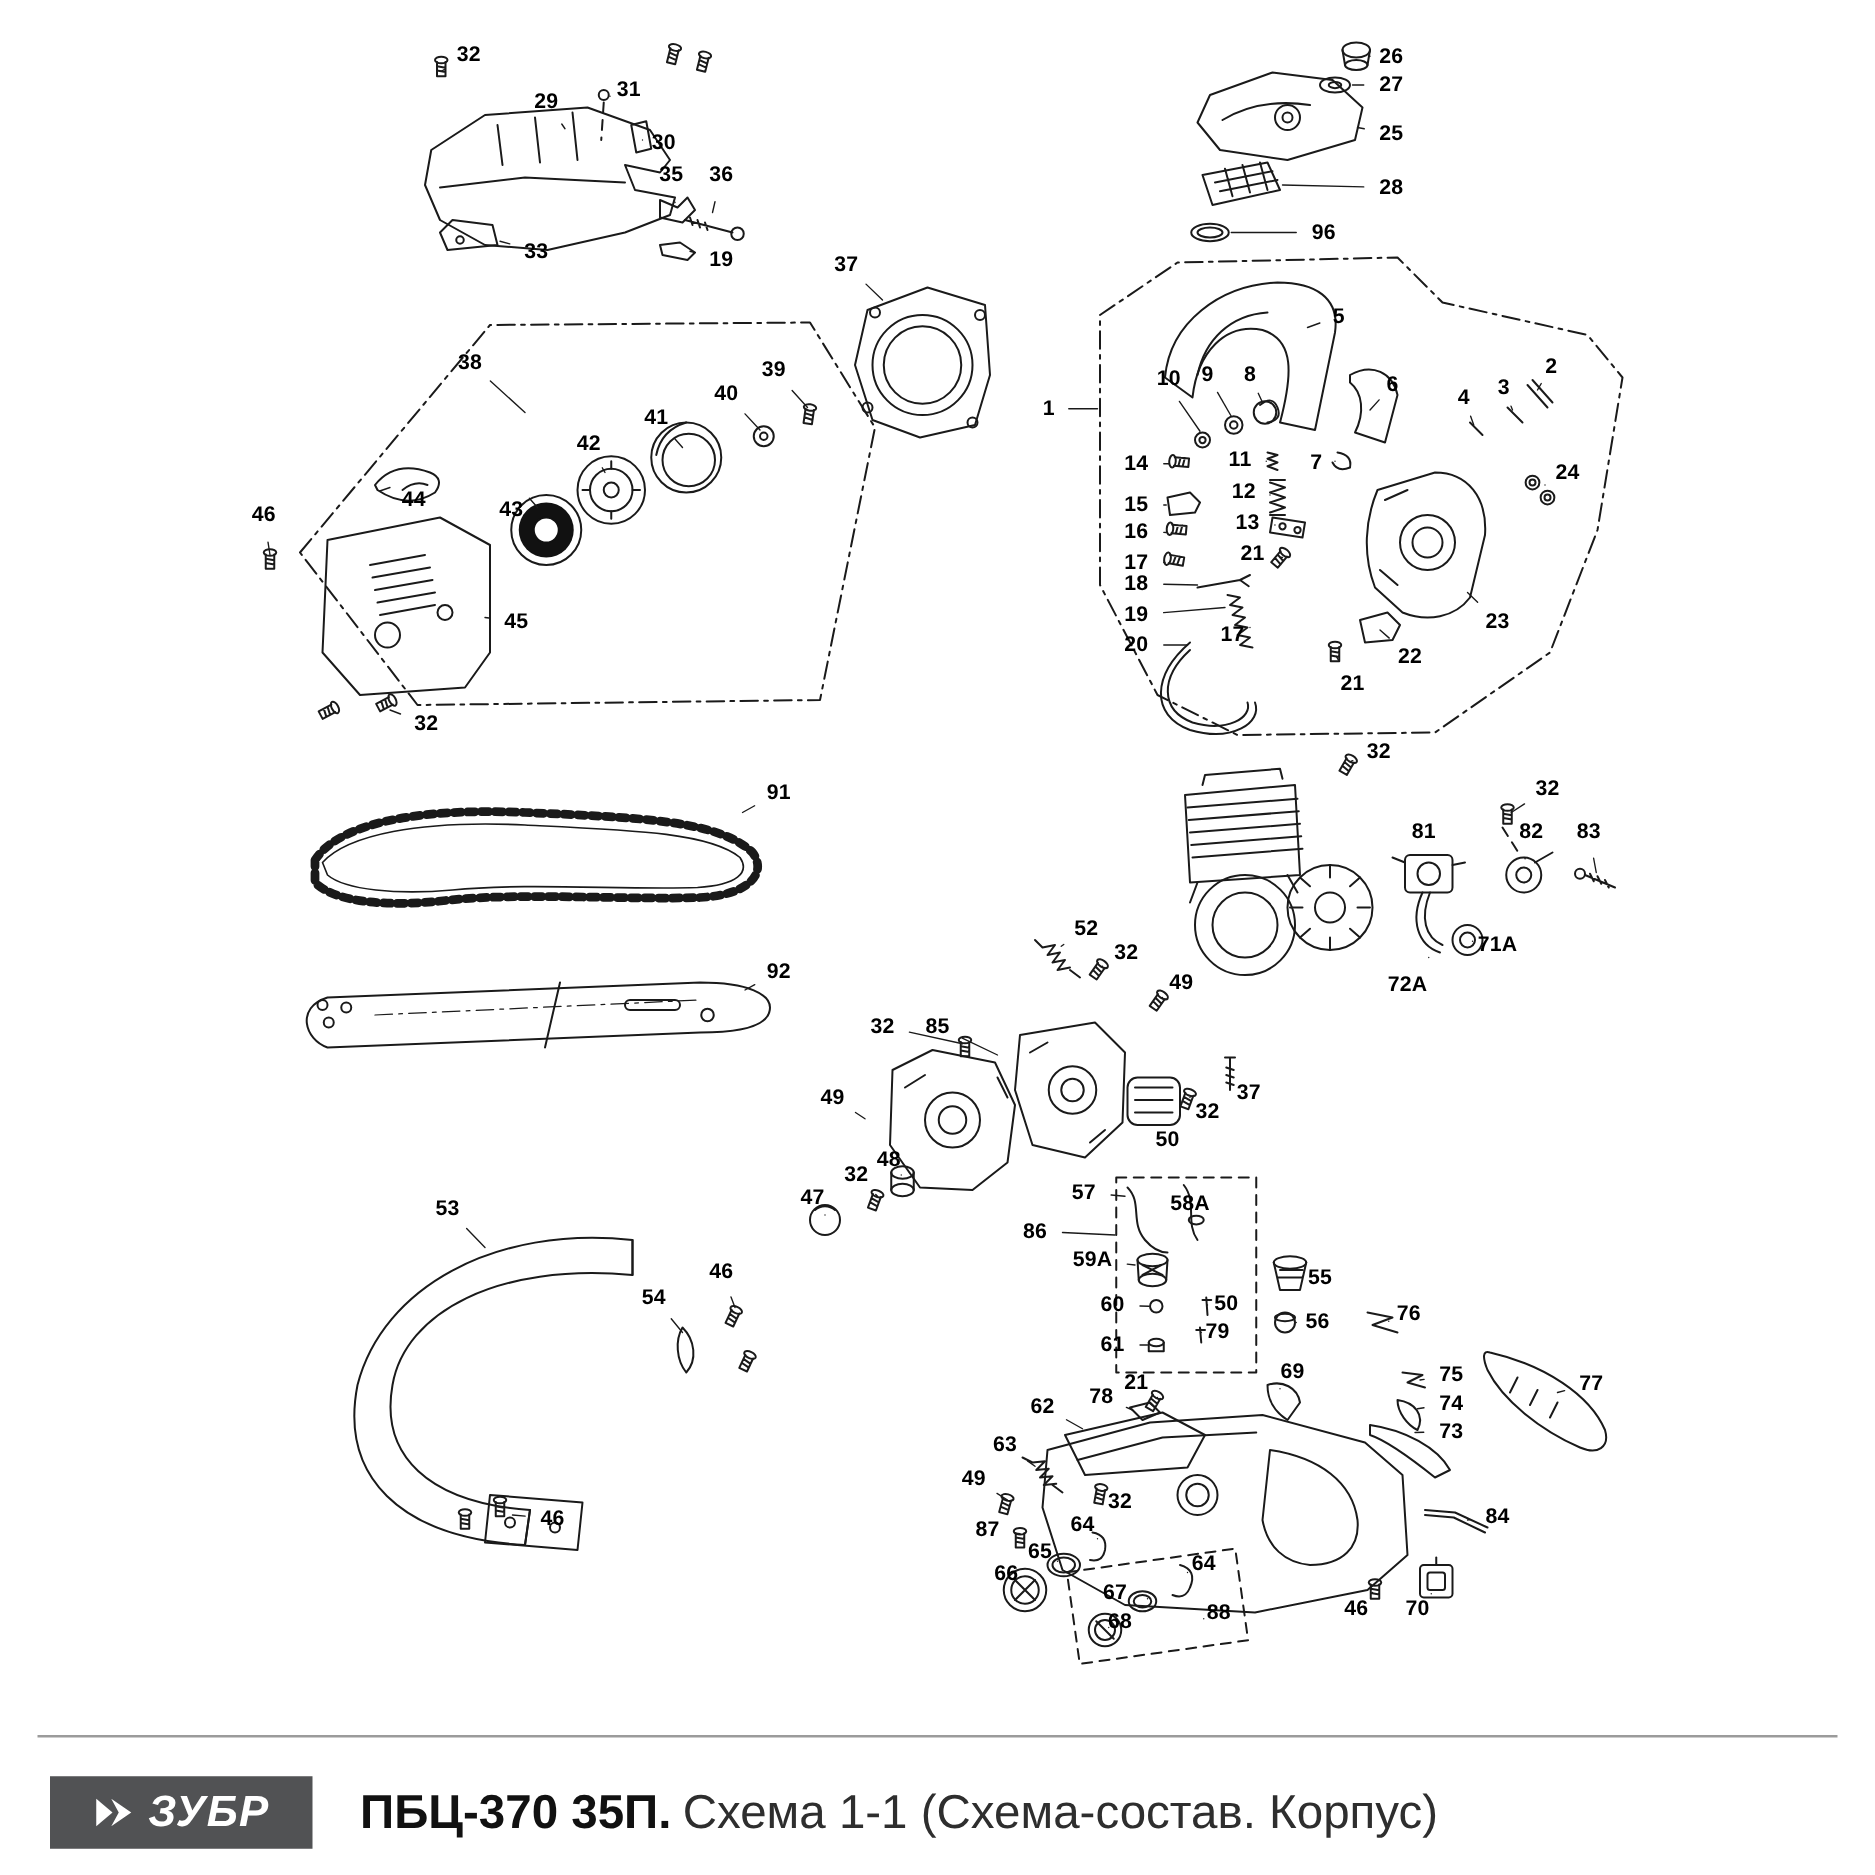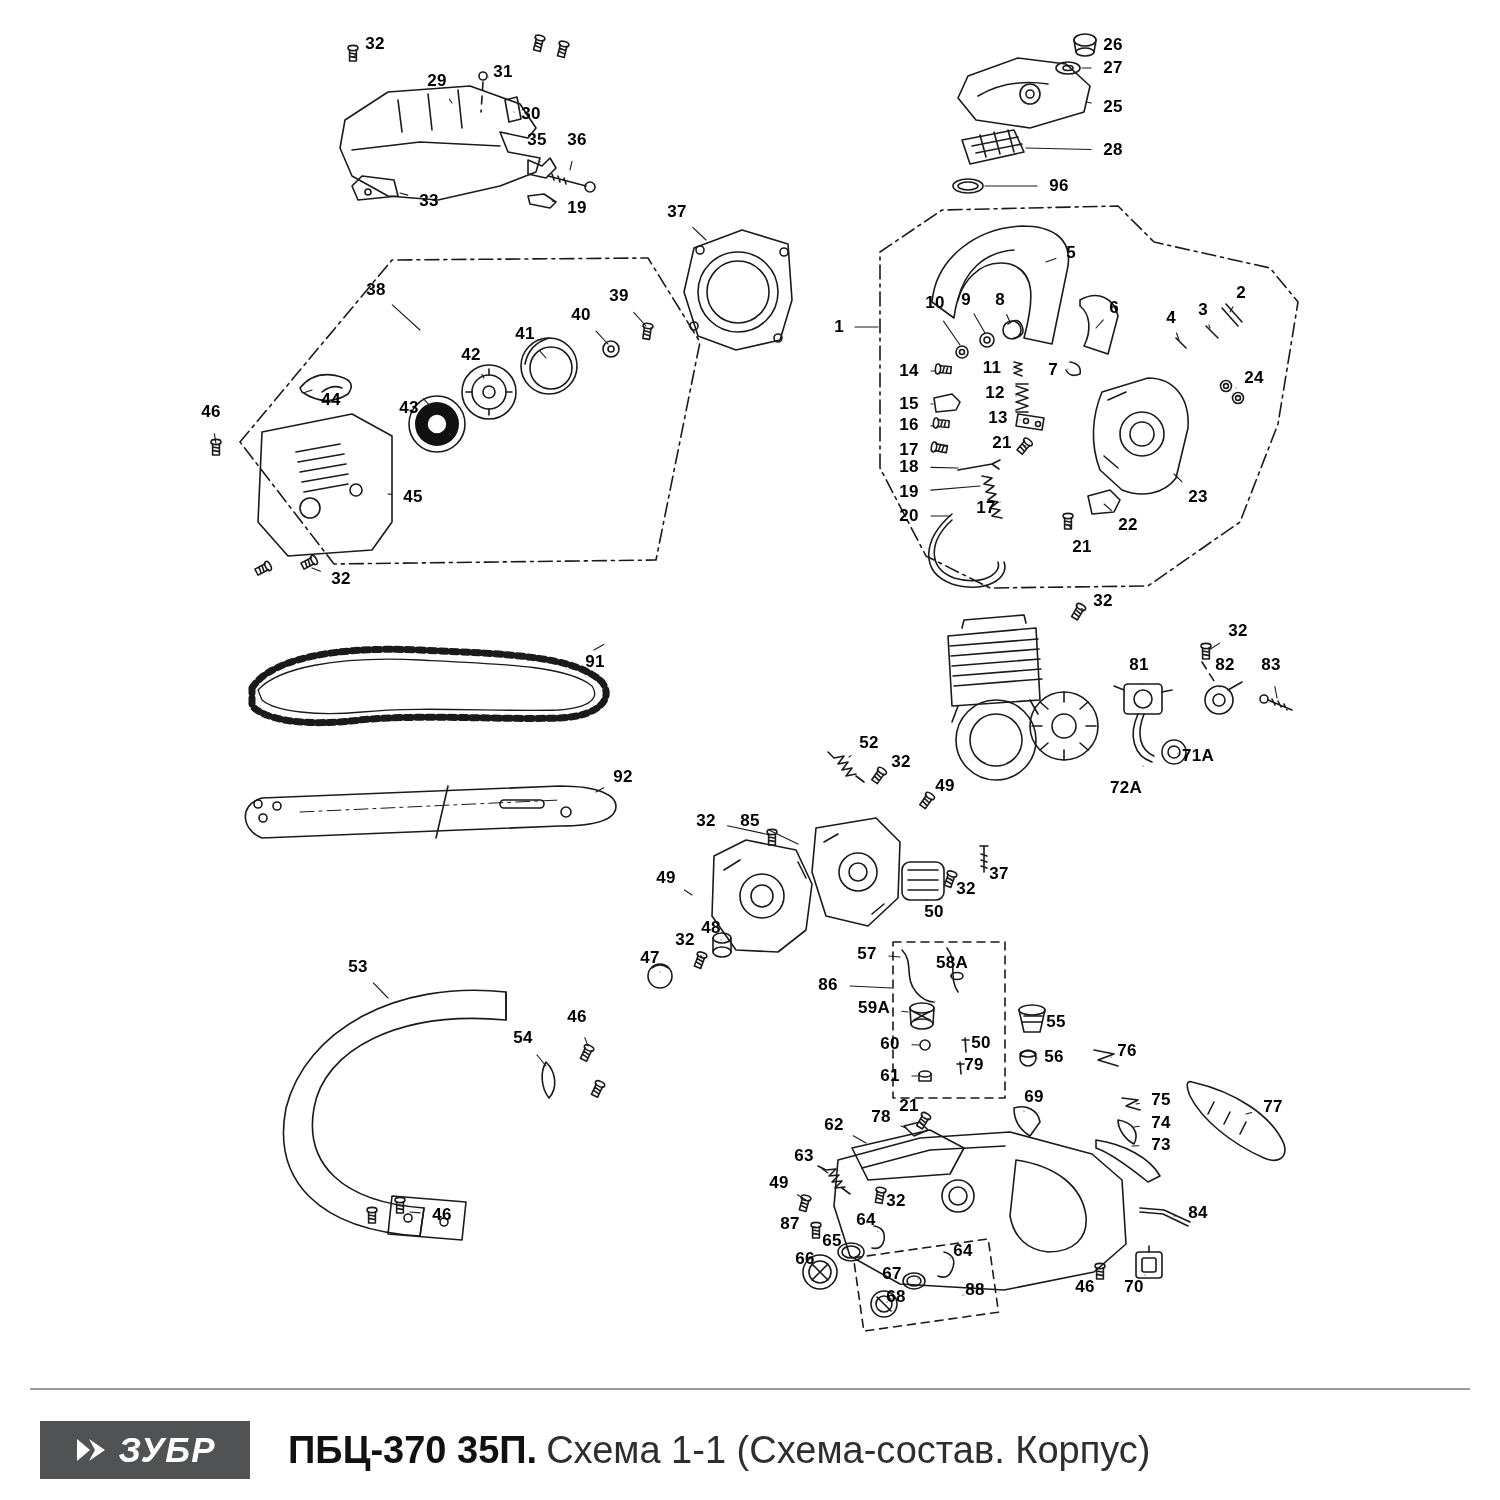--- a/index.html
+++ b/index.html
@@ -452,21 +452,21 @@
       <div class="part-label" style="left: 909px; top: 450px;">17</div>
       <div class="part-label" style="left: 1002px; top: 443px;">21</div>
       <div class="part-label" style="left: 909px; top: 467px;">18</div>
       <div class="part-label" style="left: 909px; top: 492px;">19</div>
       <div class="part-label" style="left: 1198px; top: 497px;">23</div>
       <div class="part-label" style="left: 986px; top: 508px;">17</div>
       <div class="part-label" style="left: 909px; top: 516px;">20</div>
       <div class="part-label" style="left: 1128px; top: 525px;">22</div>
       <div class="part-label" style="left: 1082px; top: 547px;">21</div>
       <div class="part-label" style="left: 1103px; top: 601px;">32</div>
-      <div class="part-label" style="left: 595px; top: 634px; margin-top: 28px;">91</div>
+      <div class="part-label" style="left: 623px; top: 634px;">91</div>
       <div class="part-label" style="left: 623px; top: 777px;">92</div>
       <div class="part-label" style="left: 1238px; top: 631px;">32</div>
       <div class="part-label" style="left: 1139px; top: 665px;">81</div>
       <div class="part-label" style="left: 1225px; top: 665px;">82</div>
       <div class="part-label" style="left: 1271px; top: 665px;">83</div>
       <div class="part-label" style="left: 1198px; top: 756px;">71A</div>
       <div class="part-label" style="left: 1126px; top: 788px;">72A</div>
       <div class="part-label" style="left: 869px; top: 743px;">52</div>
       <div class="part-label" style="left: 901px; top: 762px;">32</div>
       <div class="part-label" style="left: 945px; top: 786px;">49</div>

